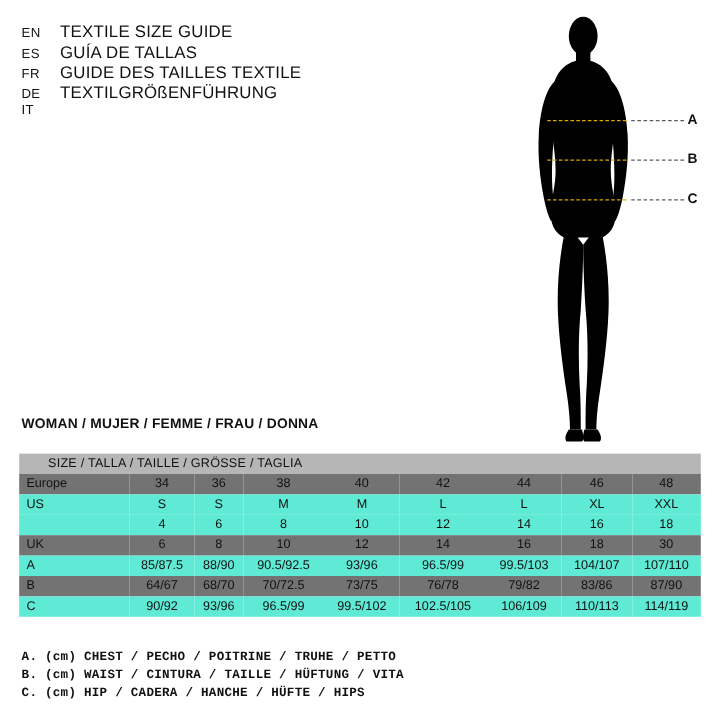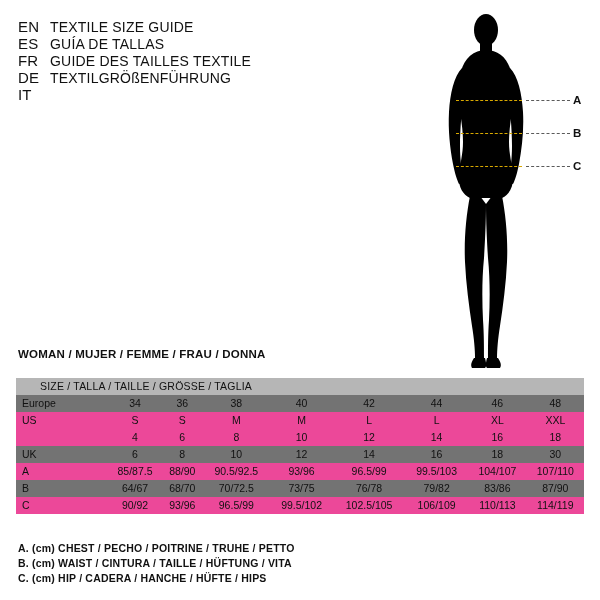--- a/index.html
+++ b/index.html
@@ -27,21 +27,21 @@
     top: 18px;
     width: 330px;
   }
   .lang-row {
     display: flex;
     align-items: baseline;
     height: 17px;
   }
   .lang-code {
     width: 32px;
-    font-size: 15px;
+    font-size: 11px;
     letter-spacing: 0.2px;
     color: #111;
   }
   .lang-title {
     font-size: 14px;
     letter-spacing: 0.2px;
     color: #111;
     white-space: nowrap;
   }
 
@@ -107,40 +107,41 @@
     width: 86px;
   }
   tr.hdr td {
     background: #b6b6b6;
     font-weight: 400;
     text-align: left;
     padding-left: 24px;
     letter-spacing: 0.2px;
   }
   tr.shade td {
-    background: #ec4899;
+    background: #5eead4;
   }
   tr.plain td {
     background: #737373;
   }
 
   
   .legend {
     position: absolute;
     left: 18px;
     top: 541px;
     width: 560px;
   }
   .legend-line {
     font-size: 10.5px;
     font-weight: 700;
     letter-spacing: 0.2px;
     height: 15px;
     line-height: 15px;
     color: #111;
+    font-family: Liberation Mono, monospace;
   }
 </style>
 </head>
 <body>
 
 <div class="page">
 
   <div class="lang-block">
     <div class="lang-row">
       <span class="lang-code">EN</span>

